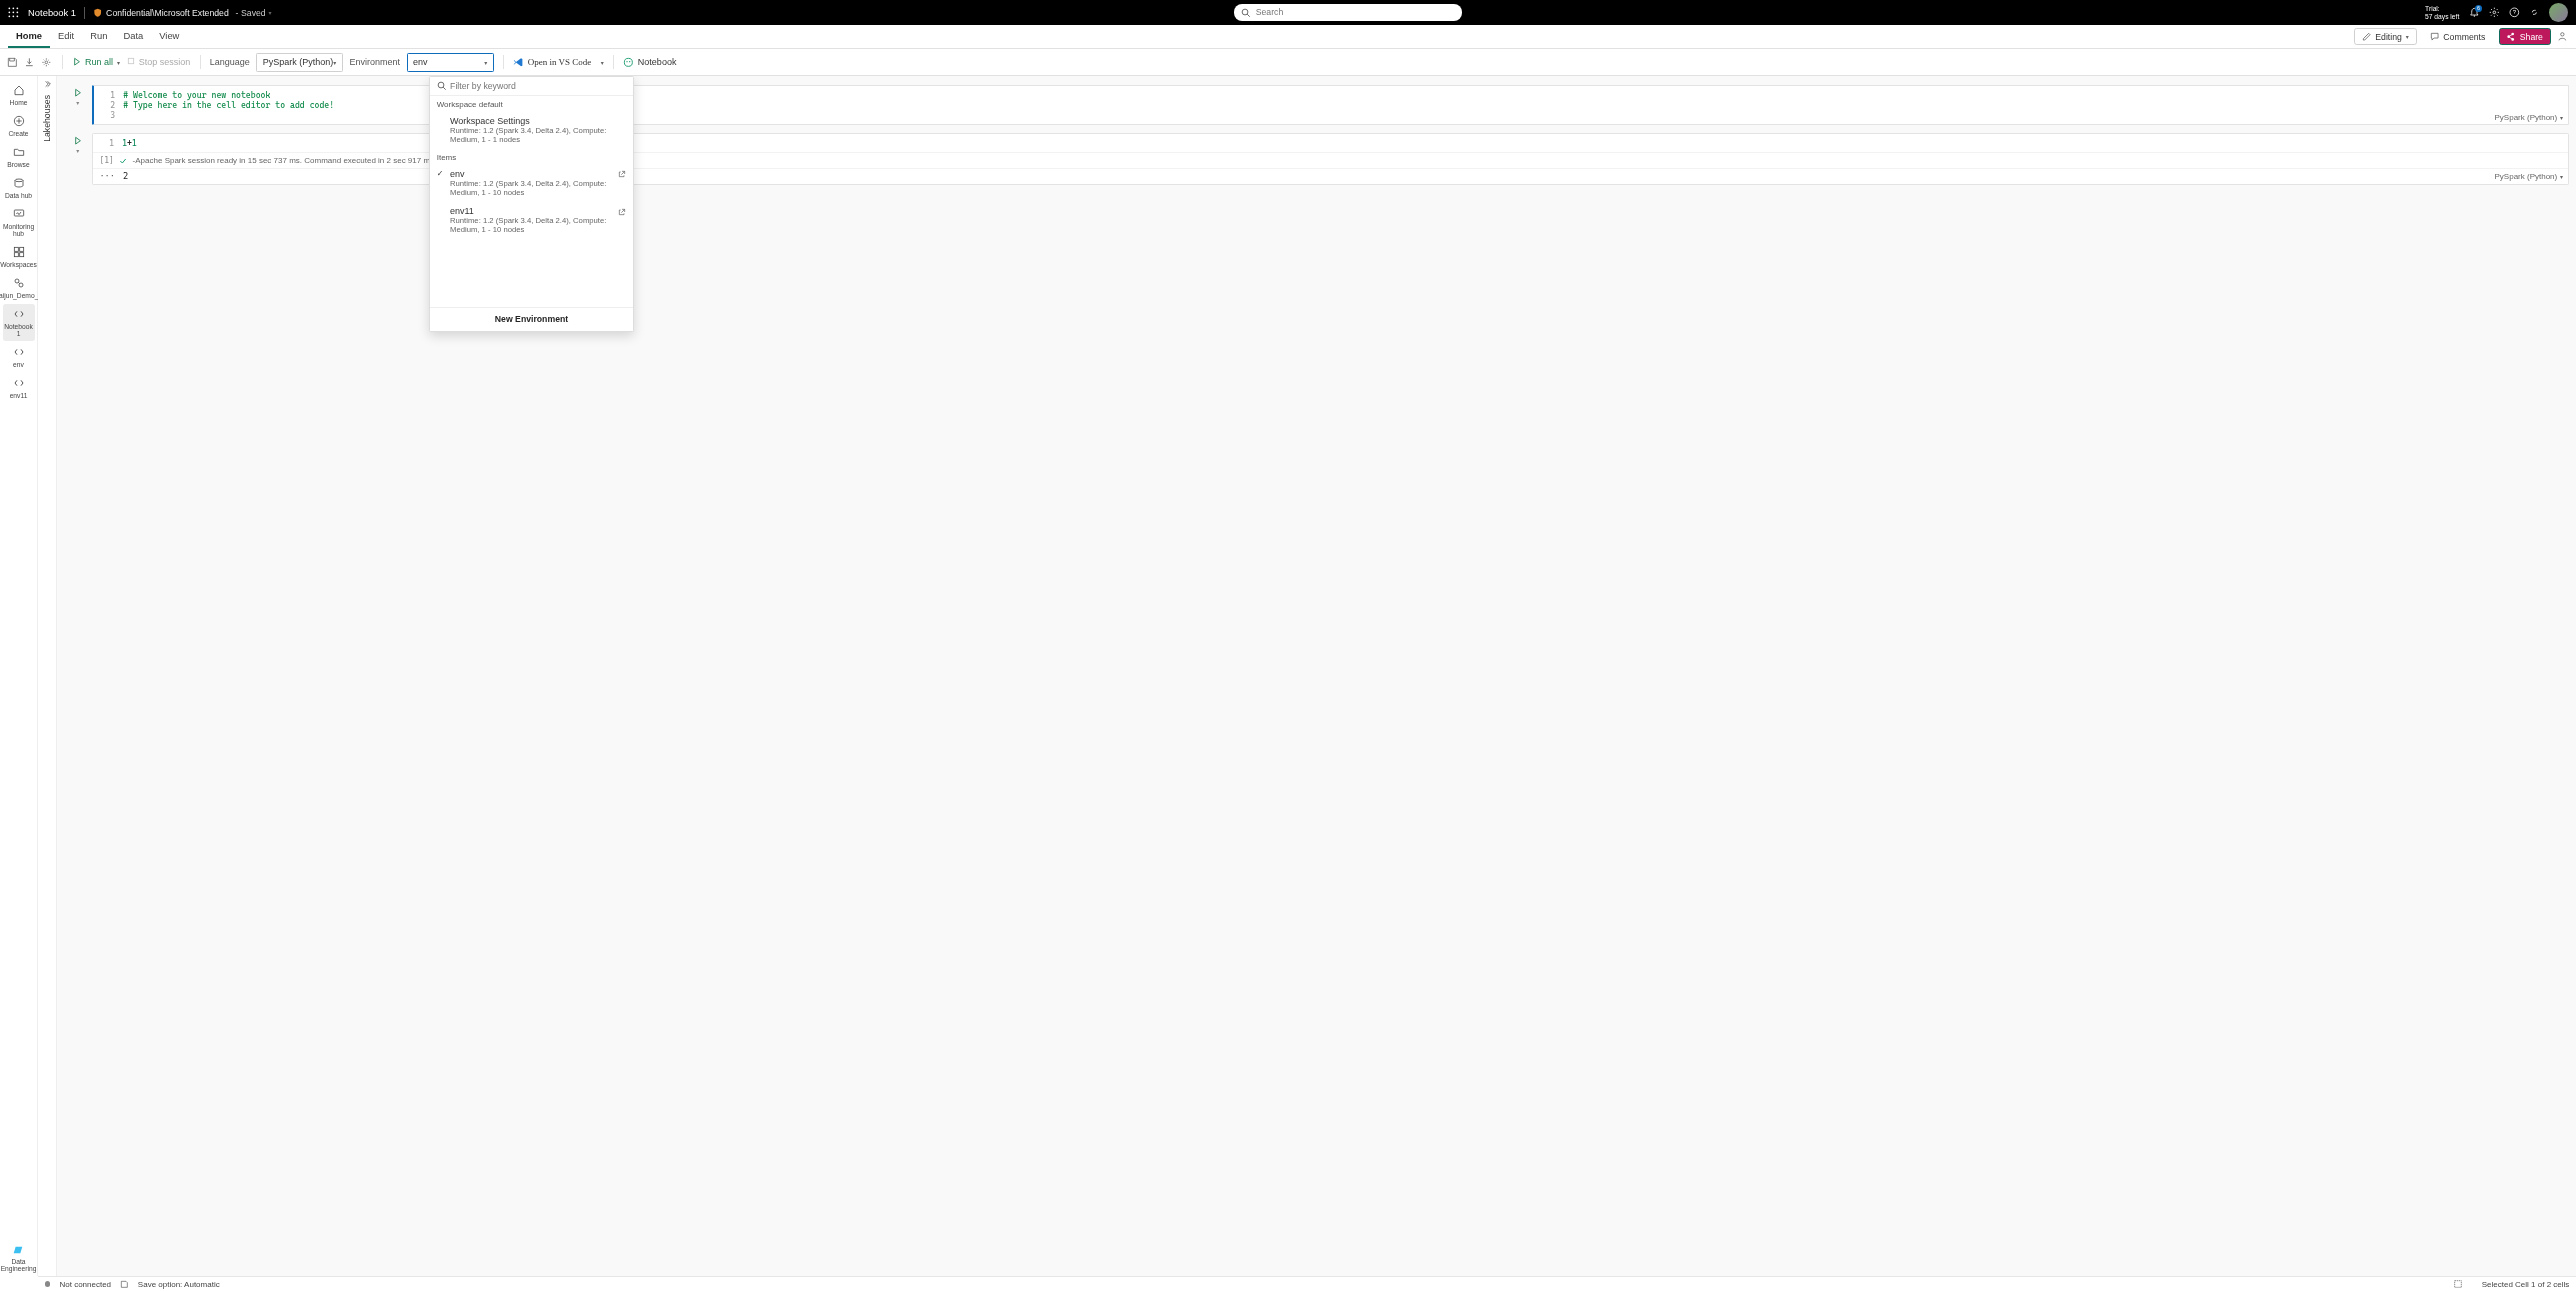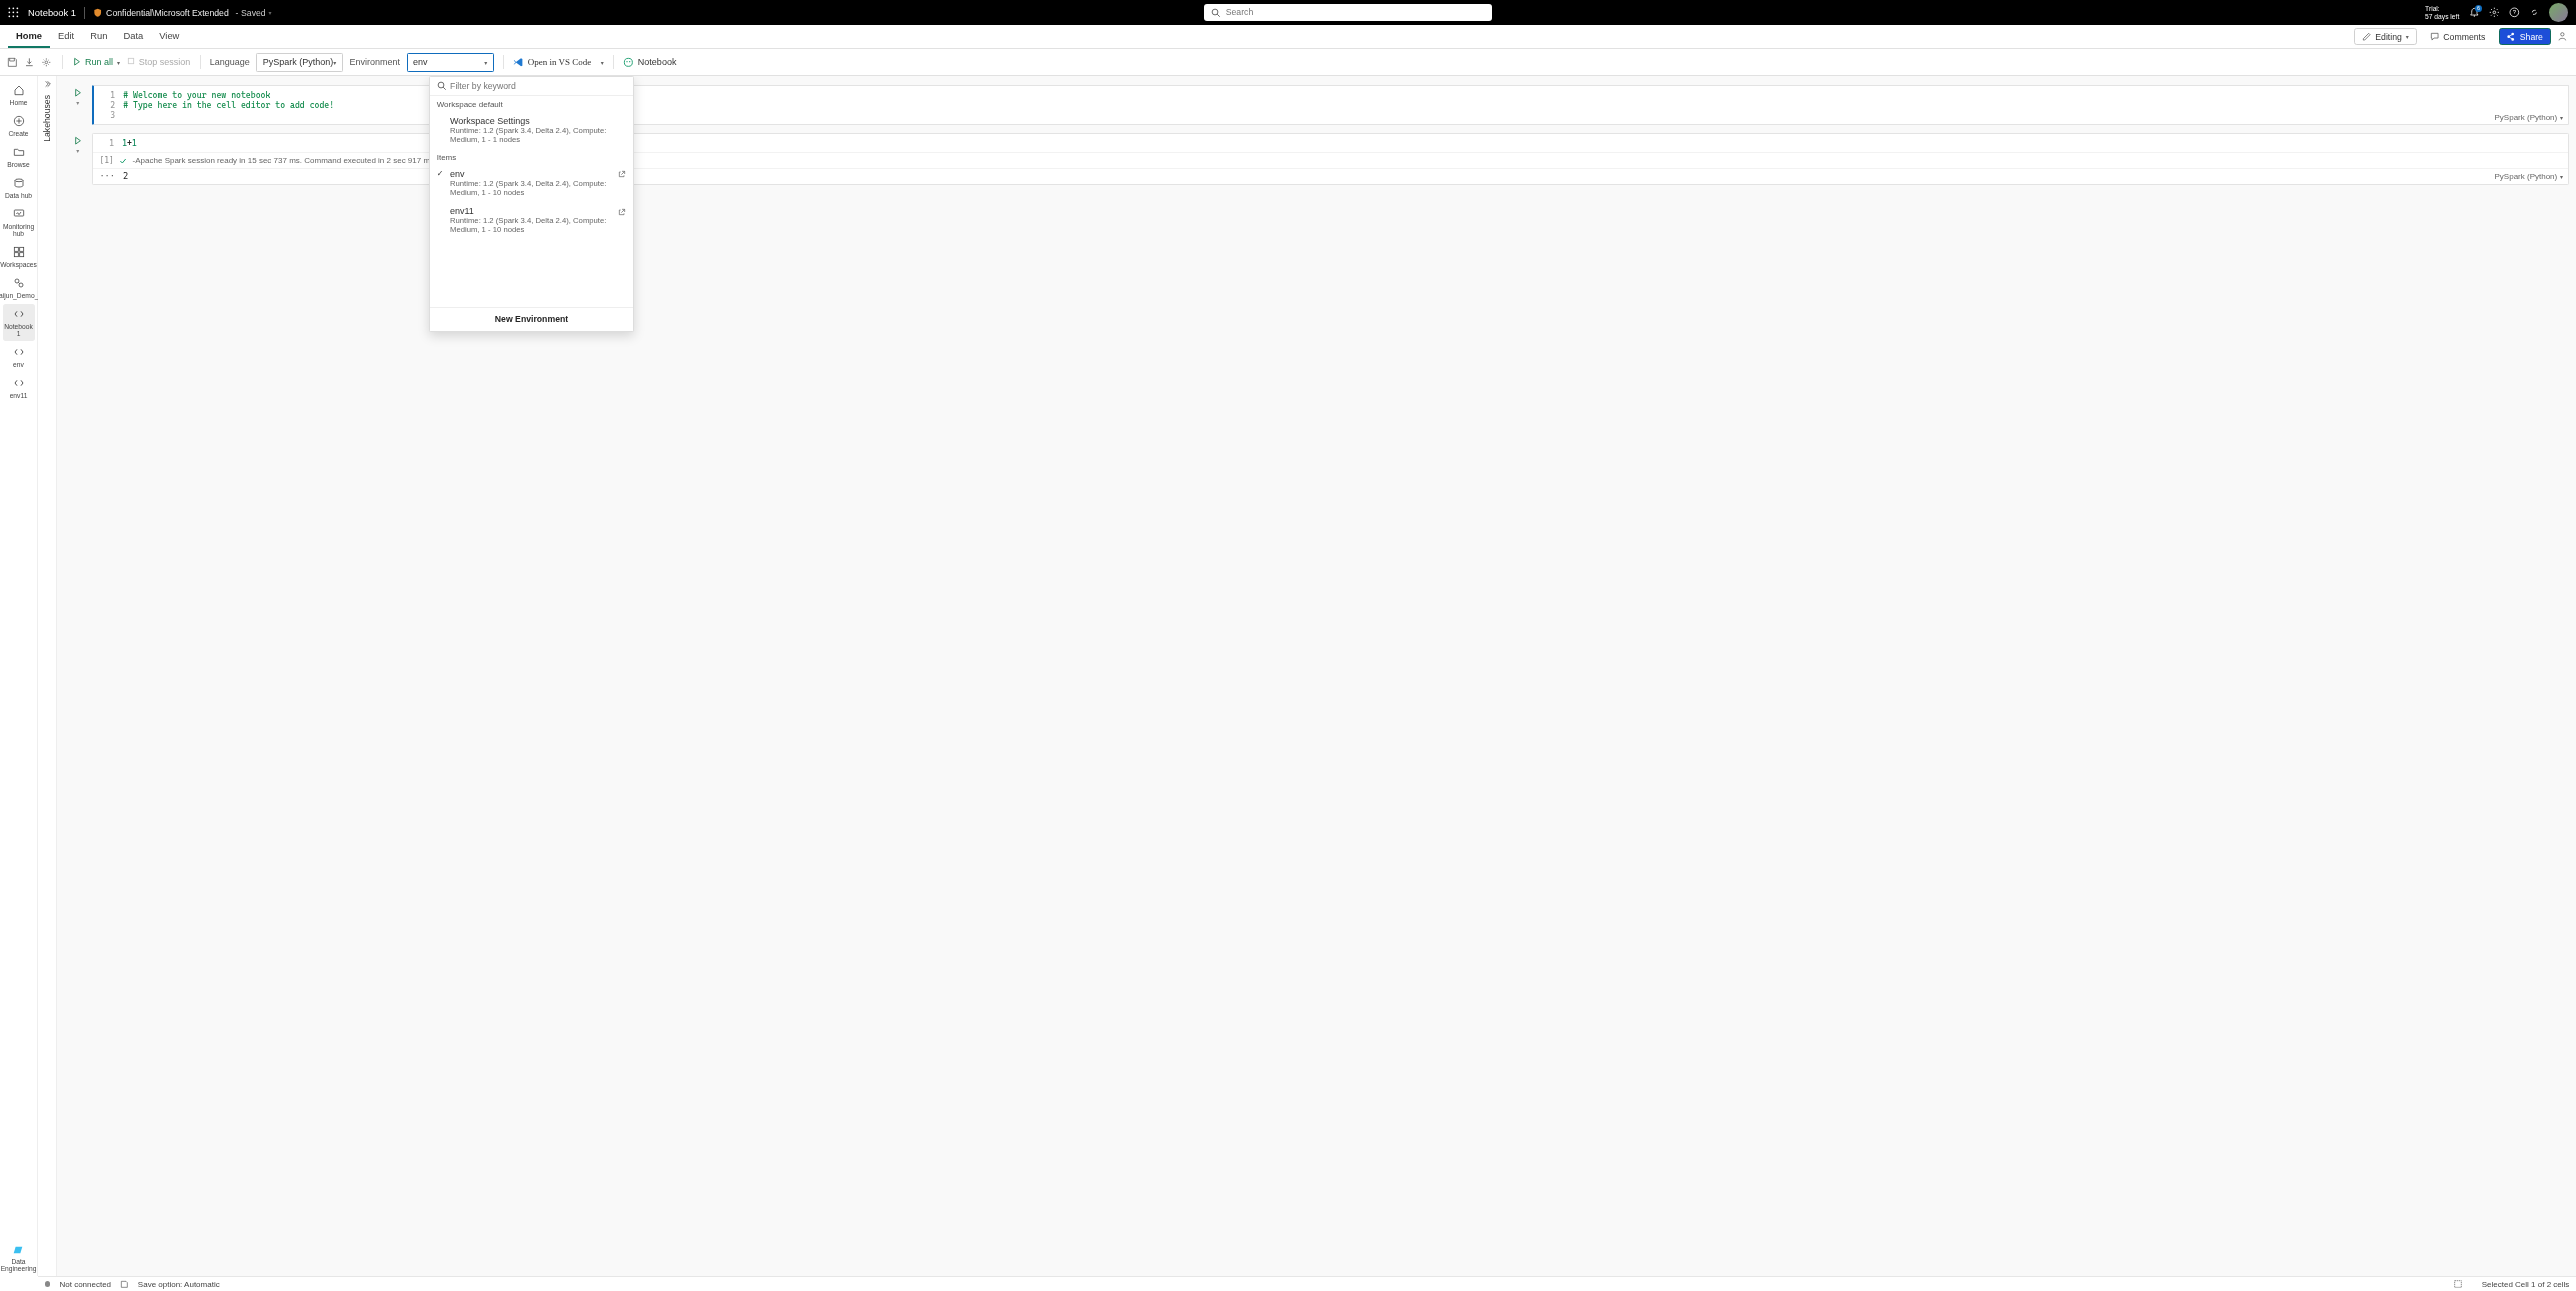--- a/index.html
+++ b/index.html
@@ -20,24 +20,24 @@
 }
 .app-launcher { margin-right: 9.4px; display:flex; align-items:center; cursor:pointer; }
 .top-title { font-size: 9.4px; cursor: pointer; }
 .top-sep { width:0.7px; height:12px; background:#555; margin: 0 8px; }
 .sensitivity { display:flex; align-items:center; gap:4px; font-size:8.7px; color:#eee; }
 .sensitivity-icon { width:9.4px; height:9.4px; }
 .saved-label { color:#ccc; margin-left:6.7px; font-size:8.7px; display:flex; align-items:center; gap:2.7px; }
 .search-pill {
   margin-left: auto;
   margin-right: auto;
-  width: 288px;
+  width: 228px;
   height: 17.4px;
   background: #fff;
-  border-radius: 3px;
+  border-radius: 8px;
   display: flex;
   align-items: center;
   padding: 0 6.7px;
   gap: 5.4px;
   color:#555;
 }
 .search-pill input { border:none; outline:none; flex:1; font-size:8.7px; }
 .top-right { display:flex; align-items:center; gap:9.4px; }
 .trial { font-size:6.7px; line-height:8px; text-align:left; }
 .notif { position:relative; }
@@ -67,21 +67,21 @@
 }
 .tab.active { border-bottom-color:#117865; font-weight:600; color:#242424; }
 .ribbon-right { margin-left:auto; display:flex; align-items:center; gap:6.7px; }
 .pill-btn {
   display:flex; align-items:center; gap:4px;
   height:17px; padding:0 6.7px;
   border:0.7px solid #d0d0d0; border-radius:2.7px;
   font-size:8.7px; cursor:pointer; color:#333;
   background:#fff;
 }
-.share-btn { background:#1d4ed8; color:#fff; border-color:#0f6c5c; }
+.share-btn { background:#be185d; color:#fff; border-color:#0f6c5c; }
 .chev { font-size:6px; color:#666; }
 
 .toolbar {
   height: 27px;
   border-bottom:0.7px solid #e1e1e1;
   display:flex; align-items:center;
   padding: 0 6.7px;
   gap: 6.7px;
   font-size:9px;
   color:#333;

